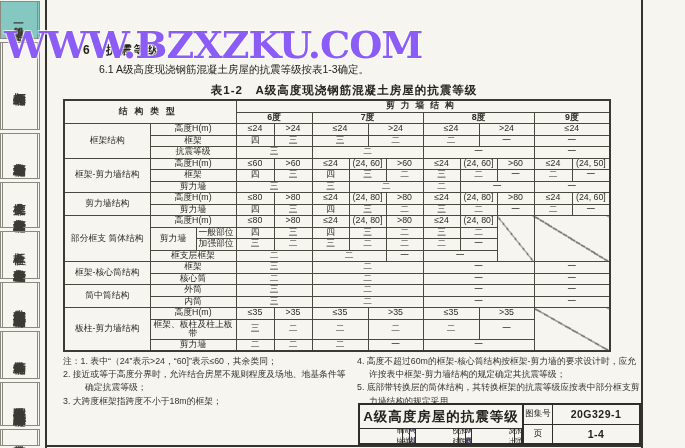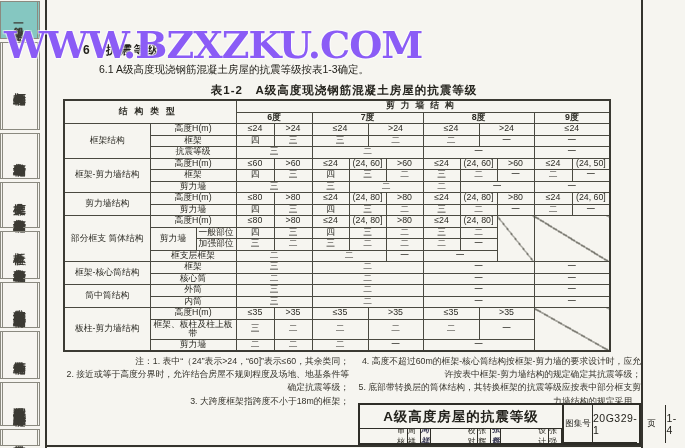--- a/index.html
+++ b/index.html
@@ -36,43 +36,43 @@
   table.main td{border:1px solid #4a4940;height:10.5px;padding:0 1px;text-align:center;vertical-align:middle;
                 font-size:8.8px;line-height:1.1;overflow:hidden;color:#2c2b24;}
   td.hd{font-weight:bold;font-size:9.2px;}
   td.sp{letter-spacing:6px;}
   td.sp2{letter-spacing:7px;}
   td.lab{font-size:8.8px;}
   td.sm{font-size:7.3px;}
   td.val{font-size:9px;}
   td.diag{background-image:linear-gradient(to right top,transparent 49.2%,#55544b 49.2%,#55544b 50.8%,transparent 50.8%);}
   
-  .notes{position:absolute;left:63px;top:355px;width:578px;display:flex;font-size:8.8px;line-height:1.5;color:#35332b;z-index:3;text-align:right;}
+  .notes{position:absolute;left:63px;top:355px;width:578px;display:flex;font-size:8.8px;line-height:1.5;color:#35332b;z-index:3;}
   .notes-col{box-sizing:border-box;}
   .notes-col.nl{width:294px;padding-right:8px;}
   .notes-col.nr{width:284px;}
   .note{padding-left:22px;text-indent:-22px;}
   .nr .note{padding-left:12px;text-indent:-12px;}
   
   .titleblock{position:absolute;left:358px;top:403px;width:283px;height:42px;border:2px solid #2e2d27;
               display:flex;z-index:3;background:#f6f5f0;box-sizing:border-box;}
-  .tb-left{width:204px;border-right:2px solid #2e2d27;display:flex;flex-direction:column;box-sizing:border-box;}
+  .tb-left{width:164px;border-right:2px solid #2e2d27;display:flex;flex-direction:column;box-sizing:border-box;}
   .tb-title{flex:1;display:flex;align-items:center;justify-content:center;font-weight:bold;font-size:13.5px;letter-spacing:1px;}
   .tb-staff{height:14px;border-top:1px solid #2e2d27;display:flex;font-size:8px;color:#2c2b24;}
   .tb-staff .c{border-right:1px solid #2e2d27;display:flex;align-items:center;justify-content:center;box-sizing:border-box;overflow:hidden;}
   .tb-staff .c.l{width:22px;margin-left:37px;}
   .tb-staff .c.n{width:27px;}
   .tb-staff .c.s{width:20px;}
   .tb-staff .c:last-child{flex:1;border-right:none;}
   .sig{font-family:"DejaVu Serif","Liberation Serif",serif;font-style:italic;font-weight:bold;font-size:8.5px;color:#3a3a55;}
-  .tb-right{flex:1;display:flex;flex-direction:row;}
+  .tb-right{flex:1;display:flex;flex-direction:column;}
   .tb-row{flex:1;display:flex;}
   .tb-row:first-child{border-bottom:1px solid #2e2d27;}
   .tb-lab{width:28px;border-right:1px solid #2e2d27;display:flex;align-items:center;justify-content:center;font-size:8.5px;}
-  .tb-val{flex:1;display:flex;align-items:center;justify-content:center;font-weight:normal;font-size:10.5px;letter-spacing:0.5px;}
+  .tb-val{flex:1;display:flex;align-items:center;justify-content:center;font-weight:bold;font-size:10.5px;letter-spacing:0.5px;}
   
   .watermark{position:absolute;left:4px;top:22px;z-index:30;white-space:nowrap;
              font-family:"DejaVu Serif","Liberation Serif",serif;font-weight:bold;
              font-size:38px;letter-spacing:-1px;color:#8b5cf6;
              text-shadow:1px 1px 0 rgba(255,255,255,.55),-1px -1px 0 rgba(255,255,255,.55),
                          1px -1px 0 rgba(255,255,255,.4),-1px 1px 0 rgba(255,255,255,.4);}
 </style>
 </head>
 <body>
 

